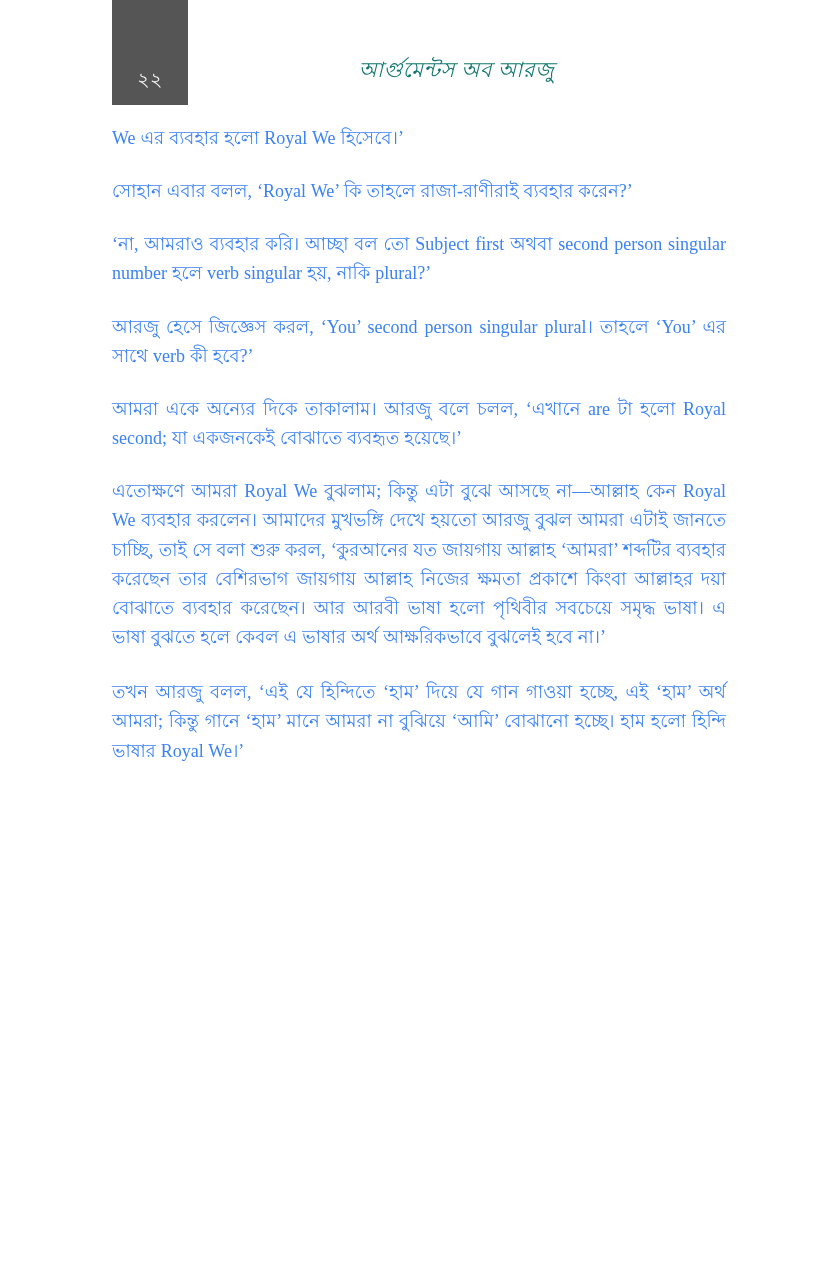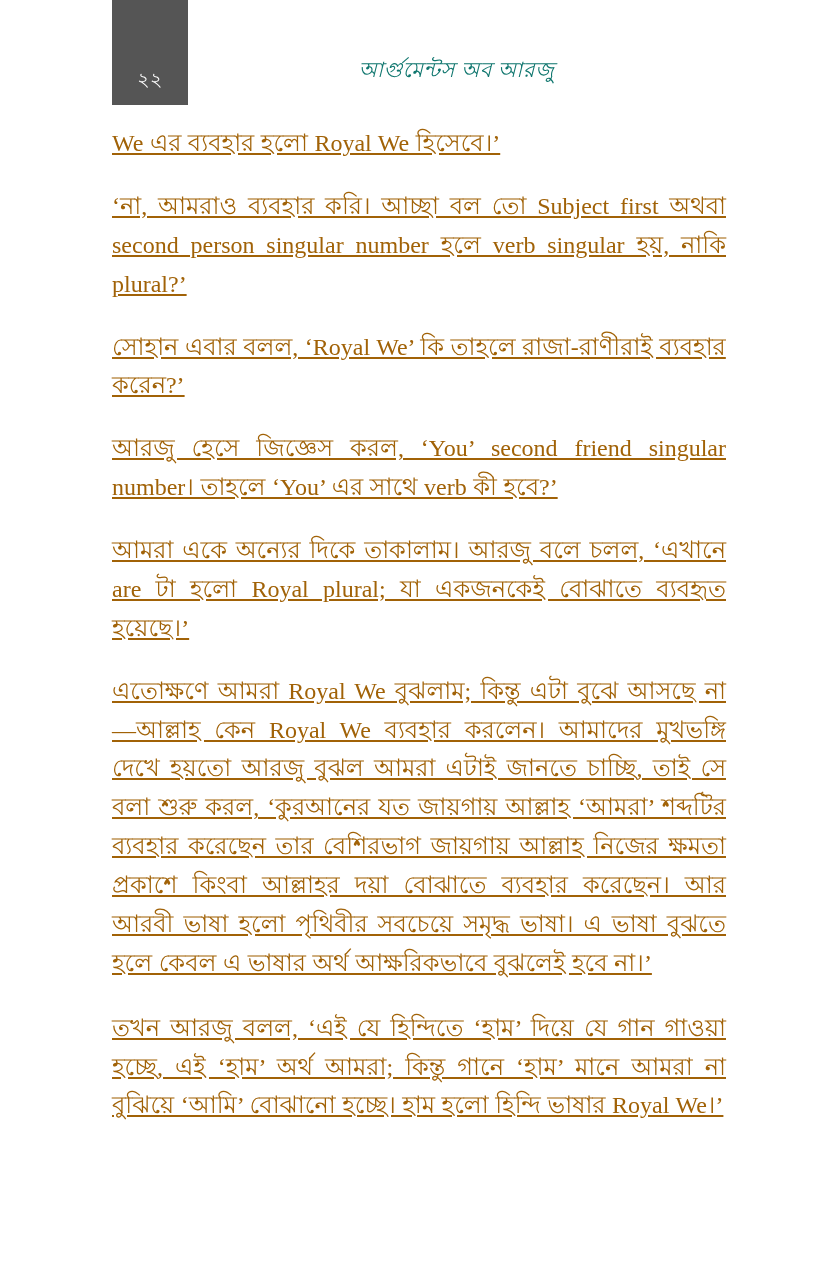--- a/index.html
+++ b/index.html
@@ -67,27 +67,26 @@
 
   
   .body-text {
     position: absolute;
     left: 112px;
     top: 124px;
     width: 614px;
   }
   .para {
     margin: 0 0 24px 0;
-    font-size: 24px;
+    font-size: 18px;
     line-height: 1.62;
     text-align: justify;
     text-justify: inter-word;
-    color: #a16207;
+    color: #3b82f6;
     word-spacing: 0.5px;
-    text-decoration: underline;
   }
   .para:last-child {
     margin-bottom: 13px;
   }
   
   .para.short {
     text-align: left;
   }
   .para.block {
     margin-bottom: 26px;
@@ -100,21 +99,21 @@
 
   <div class="page-header">
     <div class="folio-badge" style="background: rgb(85, 85, 85);">
       <div class="folio-number" style="color: rgb(255, 255, 255);">২২</div>
     </div>
     <div class="header-title">আর্গুমেন্টস অব আরজু</div>
   </div>
 
   <div class="body-text">
     <p class="para short">We এর ব্যবহার হলো Royal We হিসেবে।’</p>
+    <p class="para short">সোহান এবার বলল, ‘Royal We’ কি তাহলে রাজা-রাণীরাই ব্যবহার করেন?’</p>
     <p class="para">‘না, আমরাও ব্যবহার করি। আচ্ছা বল তো Subject first অথবা second person singular number হলে verb singular হয়, নাকি plural?’</p>
-    <p class="para short">সোহান এবার বলল, ‘Royal We’ কি তাহলে রাজা-রাণীরাই ব্যবহার করেন?’</p>
-    <p class="para">আরজু হেসে জিজ্ঞেস করল, ‘You’ second friend singular number। তাহলে ‘You’ এর সাথে verb কী হবে?’</p>
-    <p class="para">আমরা একে অন্যের দিকে তাকালাম। আরজু বলে চলল, ‘এখানে are টা হলো Royal plural; যা একজনকেই বোঝাতে ব্যবহৃত হয়েছে।’</p>
+    <p class="para">আরজু হেসে জিজ্ঞেস করল, ‘You’ second person singular plural। তাহলে ‘You’ এর সাথে verb কী হবে?’</p>
+    <p class="para">আমরা একে অন্যের দিকে তাকালাম। আরজু বলে চলল, ‘এখানে are টা হলো Royal second; যা একজনকেই বোঝাতে ব্যবহৃত হয়েছে।’</p>
     <p class="para block">এতোক্ষণে আমরা Royal We বুঝলাম; কিন্তু এটা বুঝে আসছে না—আল্লাহ কেন Royal We ব্যবহার করলেন। আমাদের মুখভঙ্গি দেখে হয়তো আরজু বুঝল আমরা এটাই জানতে চাচ্ছি, তাই সে বলা শুরু করল, ‘কুরআনের যত জায়গায় আল্লাহ ‘আমরা’ শব্দটির ব্যবহার করেছেন তার বেশিরভাগ জায়গায় আল্লাহ নিজের ক্ষমতা প্রকাশে কিংবা আল্লাহর দয়া বোঝাতে ব্যবহার করেছেন। আর আরবী ভাষা হলো পৃথিবীর সবচেয়ে সমৃদ্ধ ভাষা। এ ভাষা বুঝতে হলে কেবল এ ভাষার অর্থ আক্ষরিকভাবে বুঝলেই হবে না।’</p>
     <p class="para">তখন আরজু বলল, ‘এই যে হিন্দিতে ‘হাম’ দিয়ে যে গান গাওয়া হচ্ছে, এই ‘হাম’ অর্থ আমরা; কিন্তু গানে ‘হাম’ মানে আমরা না বুঝিয়ে ‘আমি’ বোঝানো হচ্ছে। হাম হলো হিন্দি ভাষার Royal We।’</p>
   </div>
 
 </div>
 
 </body></html>

